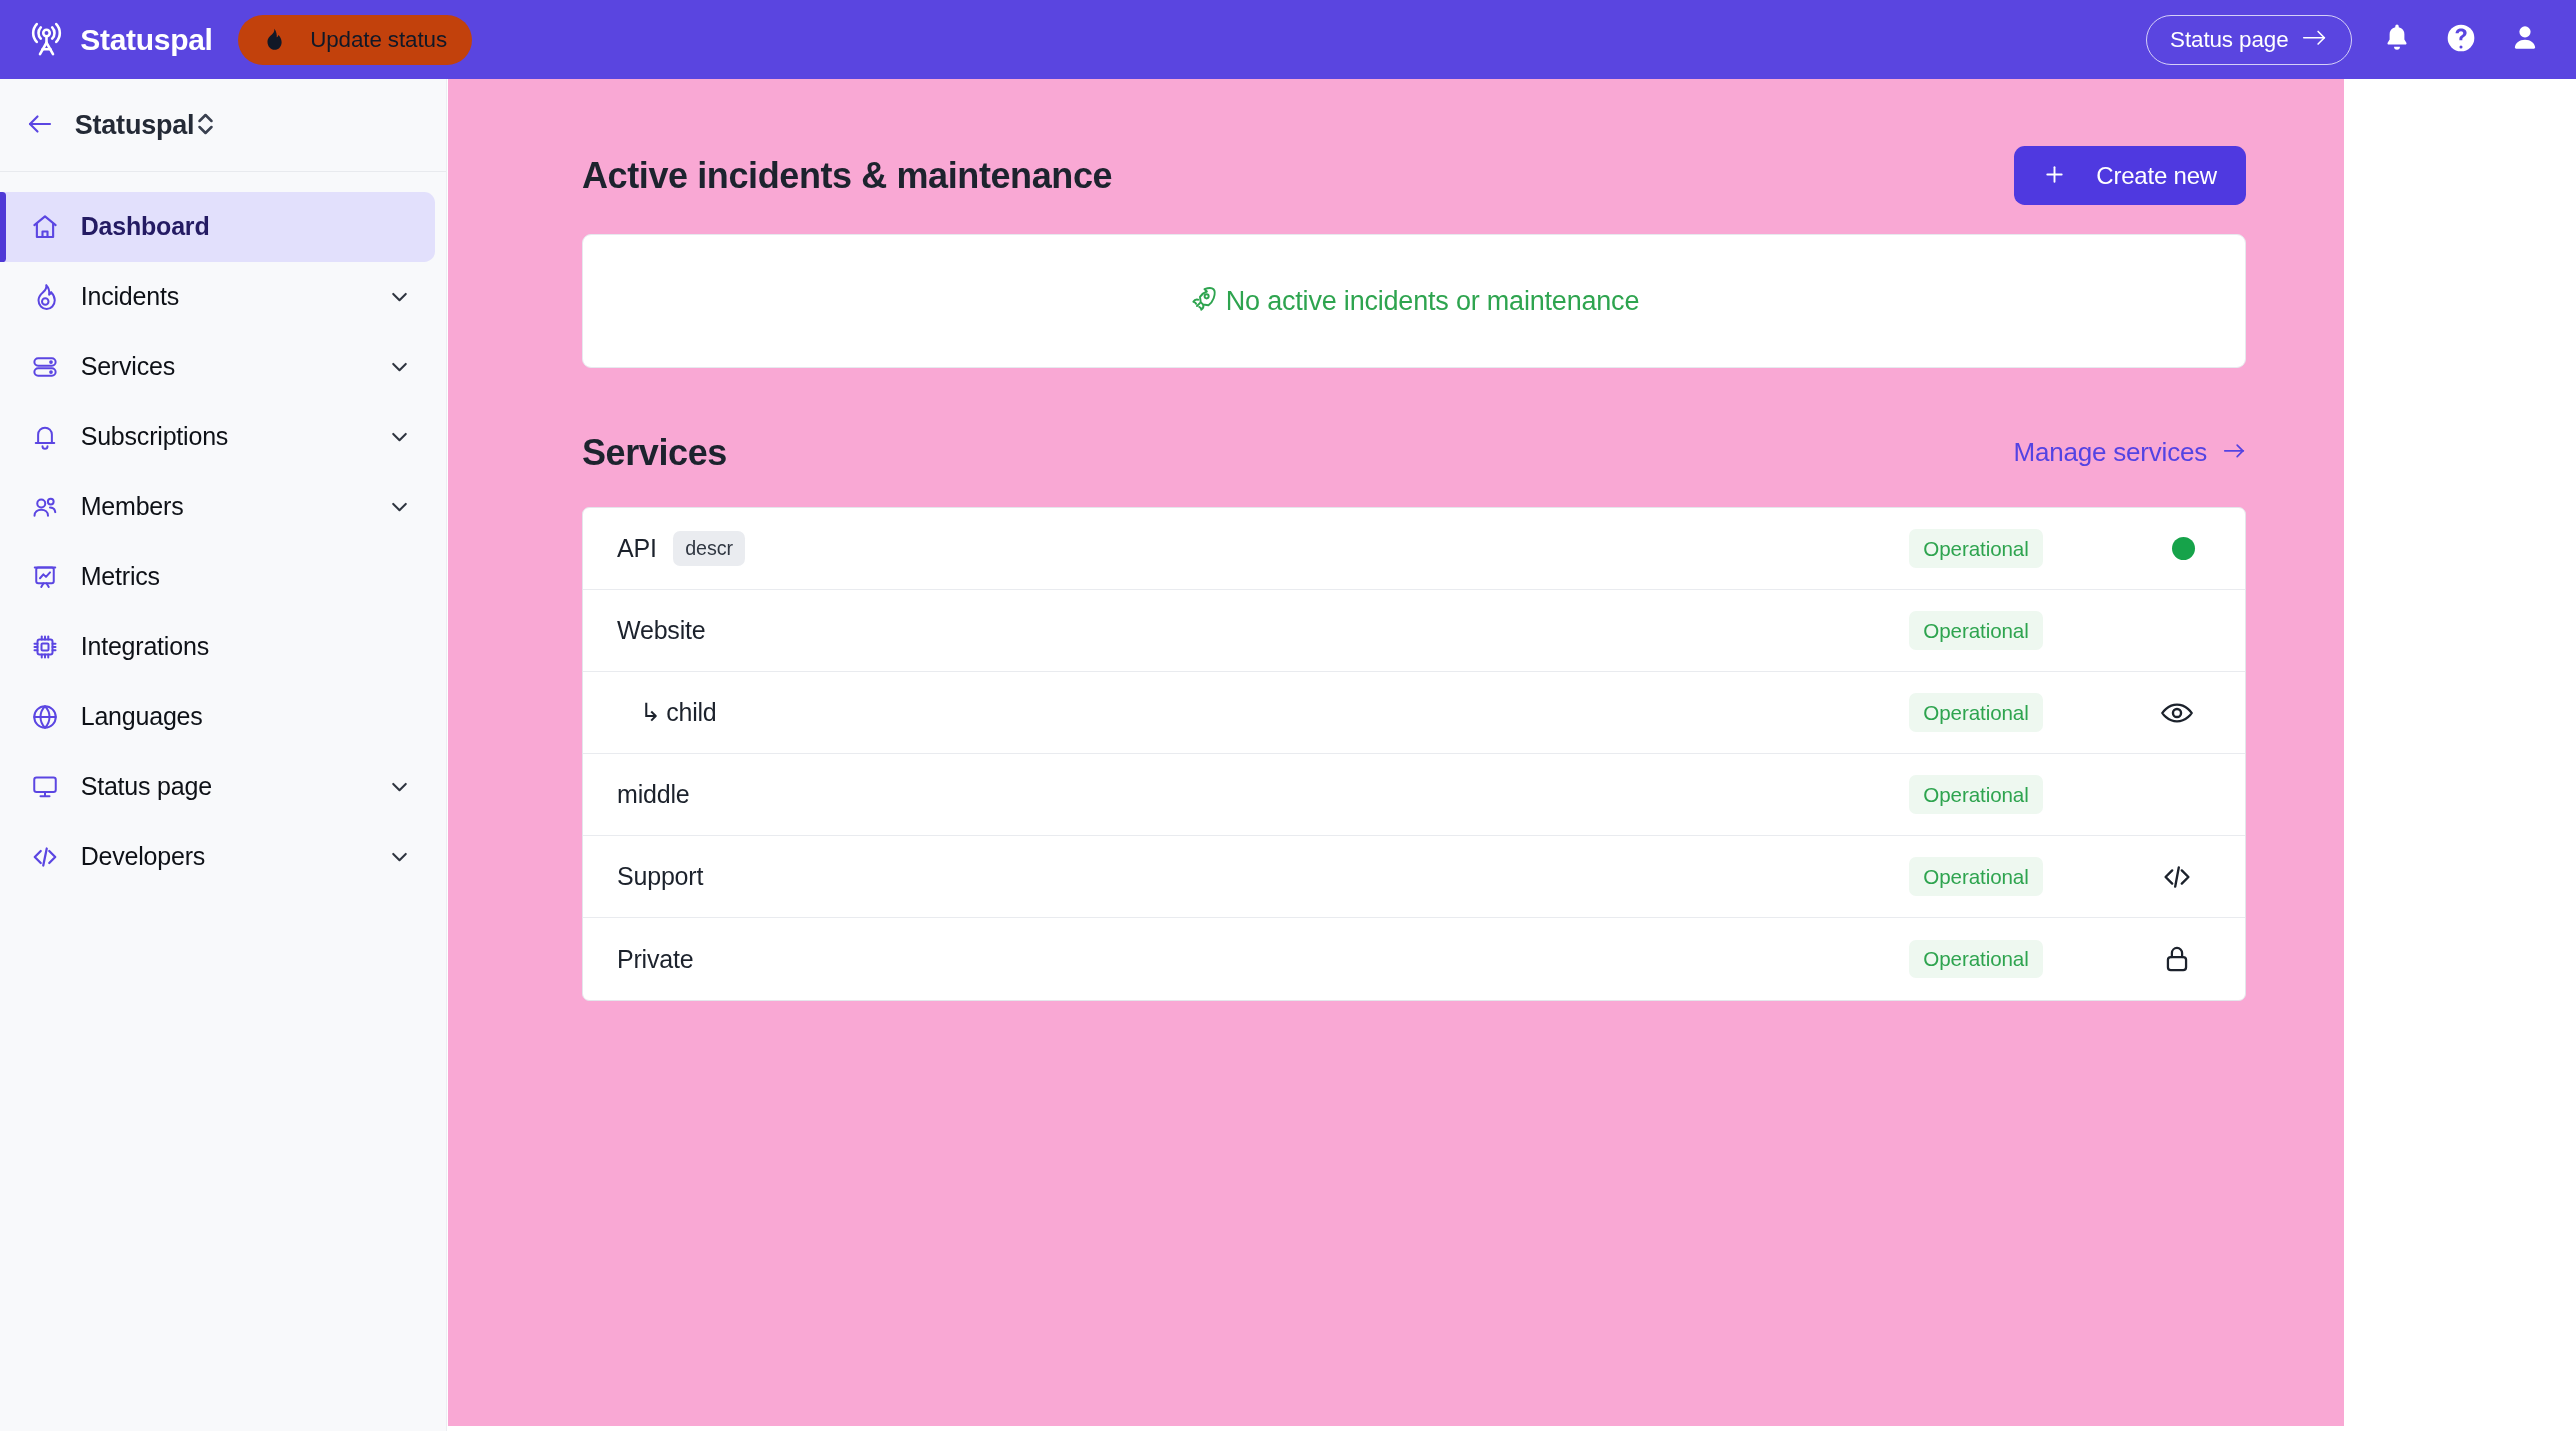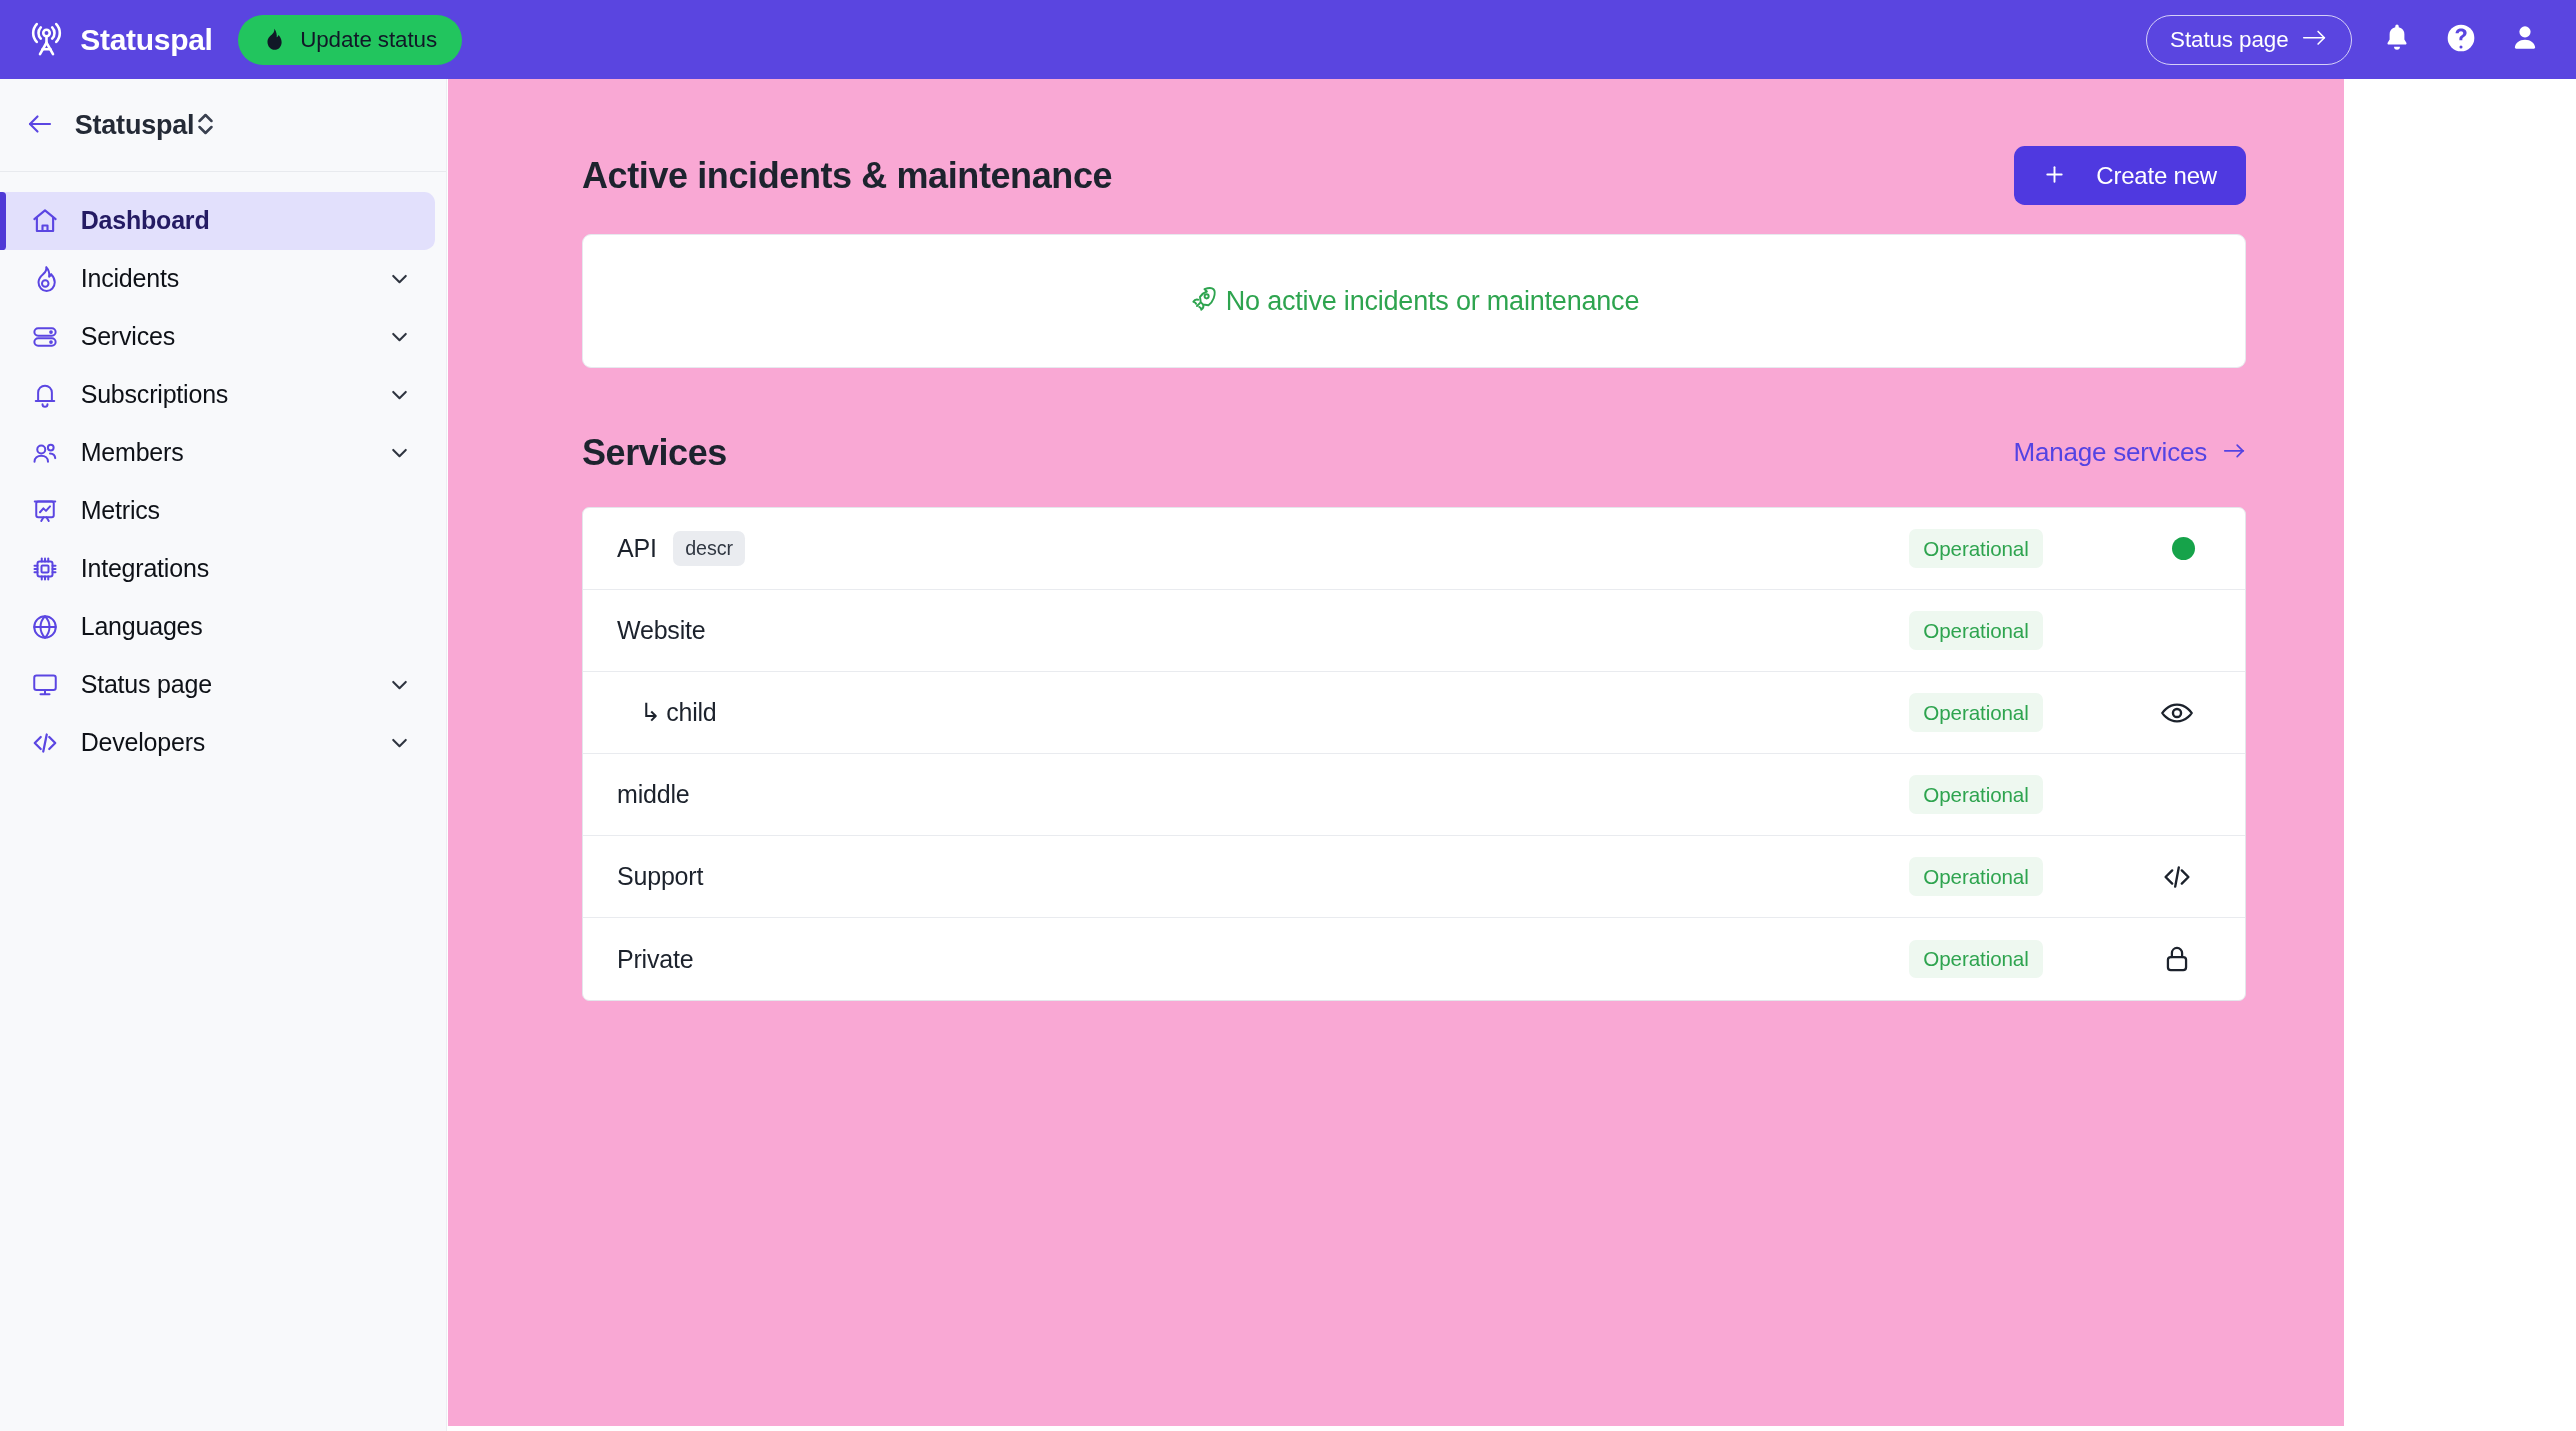--- a/index.html
+++ b/index.html
@@ -40,25 +40,25 @@
   .brand-name {
     color: #ffffff;
     font-size: 30px;
     font-weight: 600;
     letter-spacing: -0.3px;
     white-space: nowrap;
   }
   .update-status-btn {
     margin-left: 25px;
     height: 50px;
-    background: #22c55e;
+    background: #c2410c;
     border-radius: 25px;
     display: flex;
     align-items: center;
-    gap: 16px;
+    gap: 26px;
     padding: 0 25px;
     border: none;
     cursor: pointer;
     white-space: nowrap;
   }
   .update-status-btn .label {
     color: #111827;
     font-size: 22.4px;
     font-weight: 400;
     letter-spacing: -0.1px;
@@ -120,21 +120,21 @@
     font-size: 27px;
     font-weight: 700;
     color: #242a36;
     letter-spacing: -0.2px;
   }
   .sort-chevrons { margin-left: auto; width: 23px; height: 30px; flex: none; }
 
   .nav { padding-top: 19.7px; }
   .nav-item {
     position: relative;
-    height: 58px;
+    height: 70px;
     margin-right: 10.7px;
     display: flex;
     align-items: center;
     padding-left: 29px;
     padding-right: 23px;
     border-radius: 0 10.7px 10.7px 0;
     cursor: pointer;
     text-decoration: none;
   }
   .nav-item.active {

